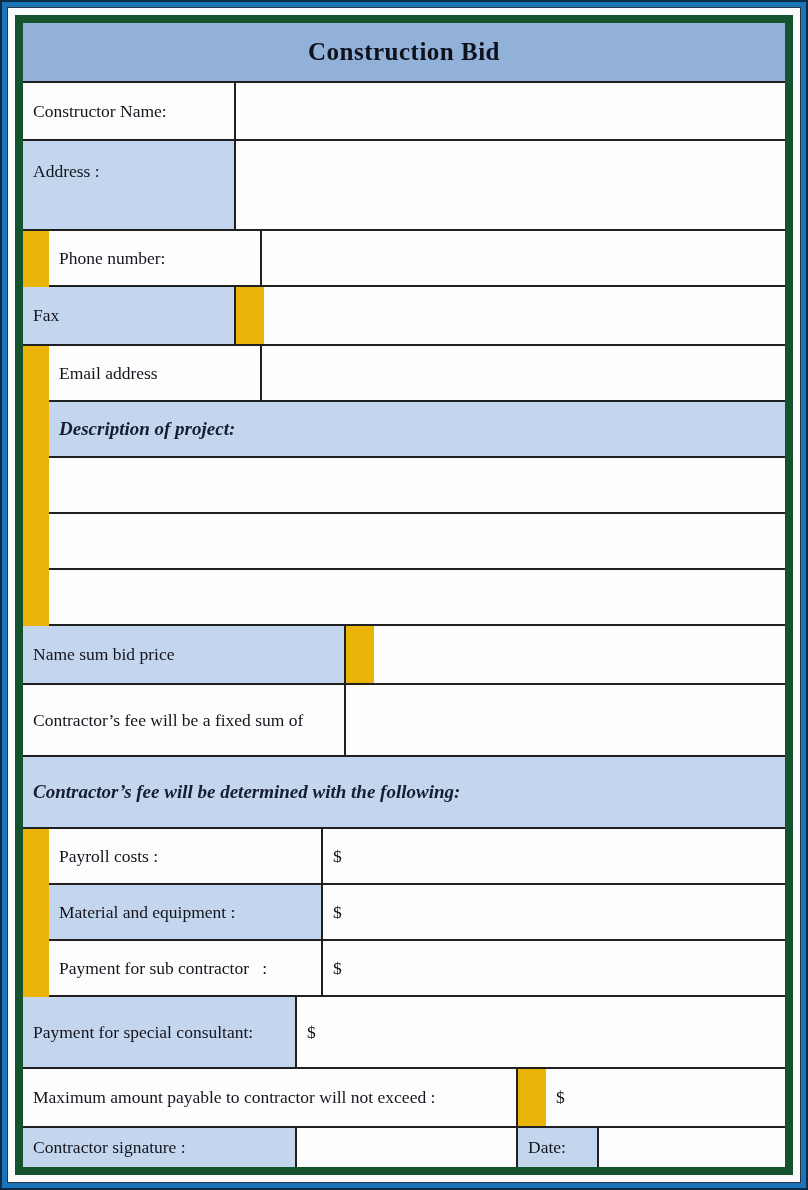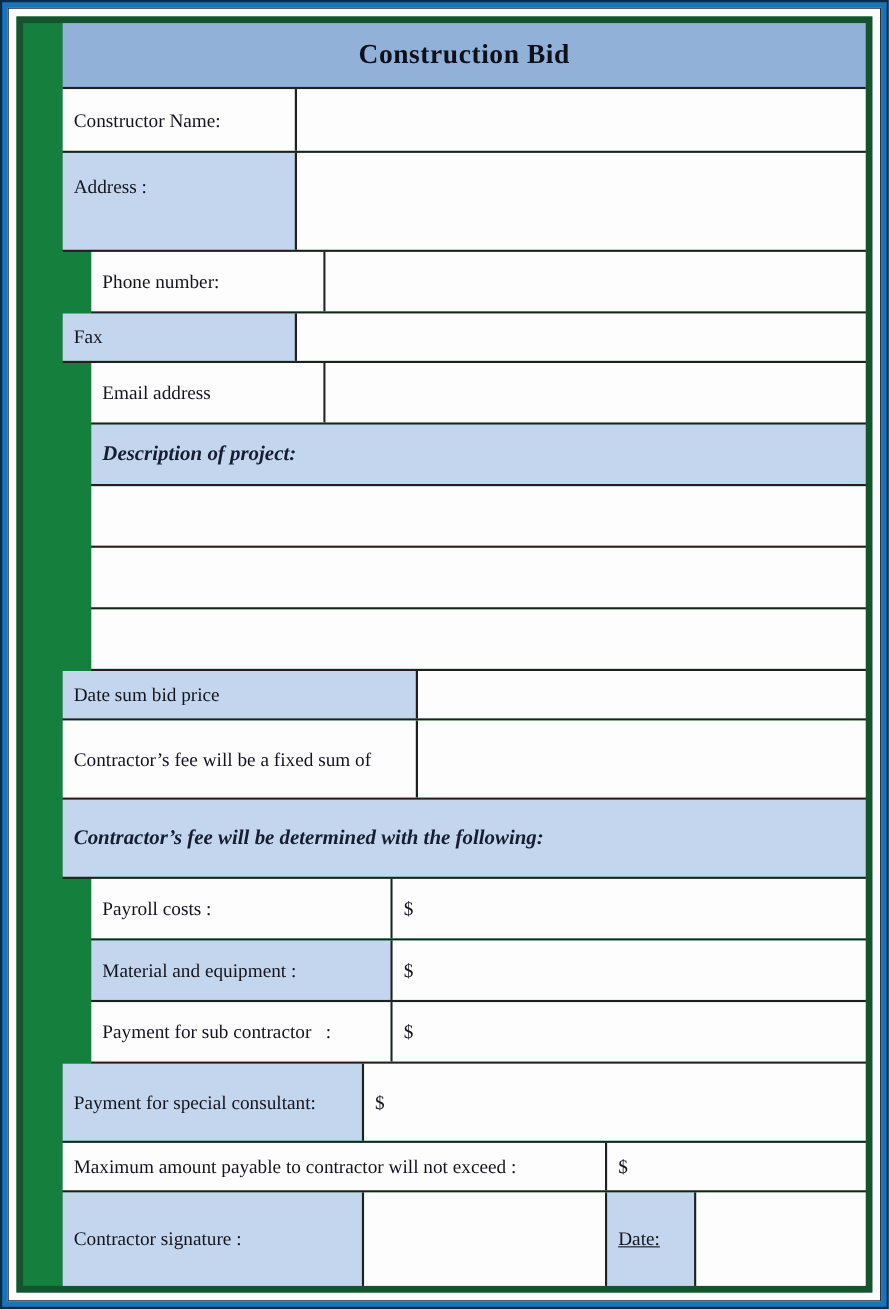--- a/index.html
+++ b/index.html
@@ -21,26 +21,25 @@
     width: 100%;
     height: 100%;
     background: #fbfbfd;
     border: 1px solid #2a3542;
     padding: 7px;
   }
   .form-table {
     box-sizing: border-box;
     width: 100%;
     height: 100%;
-    border: 6px solid #14532d;
-    background: #15803d;
+    border: 8px solid #14532d;
+    background: #eab308;
     display: flex;
     flex-direction: column;
     color: #14141e;
-    padding-left: 36px;
   }
   .row {
     display: flex;
     box-sizing: border-box;
     border-bottom: 2px solid #202020;
     flex: 0 0 auto;
   }
   .row:last-child { border-bottom: none; flex: 1 1 auto; }
   .cell {
     box-sizing: border-box;
@@ -55,28 +54,28 @@
   .blue  { background: #c3d6ed; }
   .white { background: #fdfdfd; }
   .grow  { flex: 1 1 auto; }
 
   
   .w-contact { flex: 0 0 213px; }
   .w-bid     { flex: 0 0 323px; }
   .w-fee     { flex: 0 0 274px; }
   .w-max     { flex: 0 0 495px; }
   .w-sig2    { flex: 0 0 221px; border-right: 2px solid #202020; }
-  .w-date    { flex: 0 0 81px;  border-right: 2px solid #202020; text-decoration: underline; }
+  .w-date    { flex: 0 0 81px;  border-right: 2px solid #202020; }
 
   
   .h-title { height: 60px; }
   .h-r1 { height: 58px; }
   .h-addr { height: 90px; }
   .h-std { height: 56px; margin-left: 26px; }
-  .h-57 { height: 45px; }
+  .h-57 { height: 59px; gap: 28px; }
   .h-55 { height: 72px; font-family: Liberation Serif, serif; }
 
   .title-row {
     background: #92b1d9;
     align-items: center;
     justify-content: center;
   }
   .title-text {
     font-weight: bold;
     font-size: 25px;
@@ -137,21 +136,21 @@
         <div class="cell white grow"></div>
       </div>
       <div class="row h-std">
         <div class="cell white grow"></div>
       </div>
       <div class="row h-std">
         <div class="cell white grow"></div>
       </div>
 
       <div class="row h-57">
-        <div class="cell label-cell blue w-bid">Date sum bid price</div>
+        <div class="cell label-cell blue w-bid">Name sum bid price</div>
         <div class="cell white grow"></div>
       </div>
 
       <div class="row h-55">
         <div class="cell label-cell white w-bid">Contractor’s fee will be a fixed sum of</div>
         <div class="cell white grow"></div>
       </div>
 
       <div class="row h-55">
         <div class="cell section-header grow">Contractor’s fee will be determined with the following:</div>

